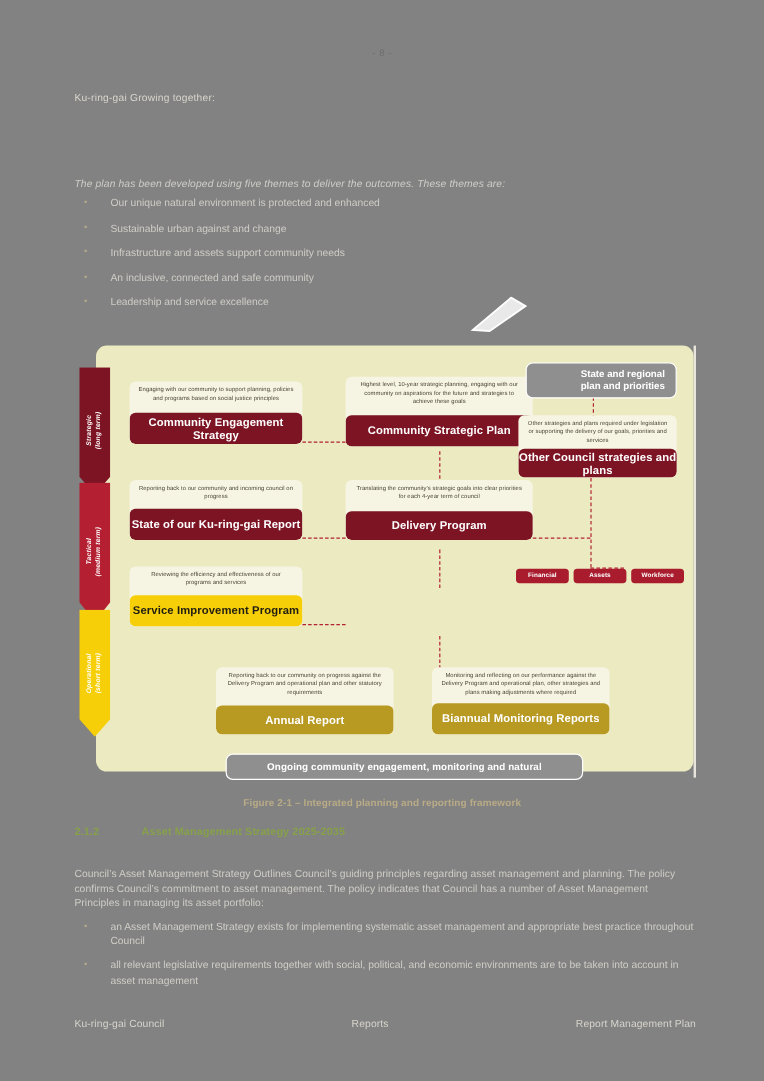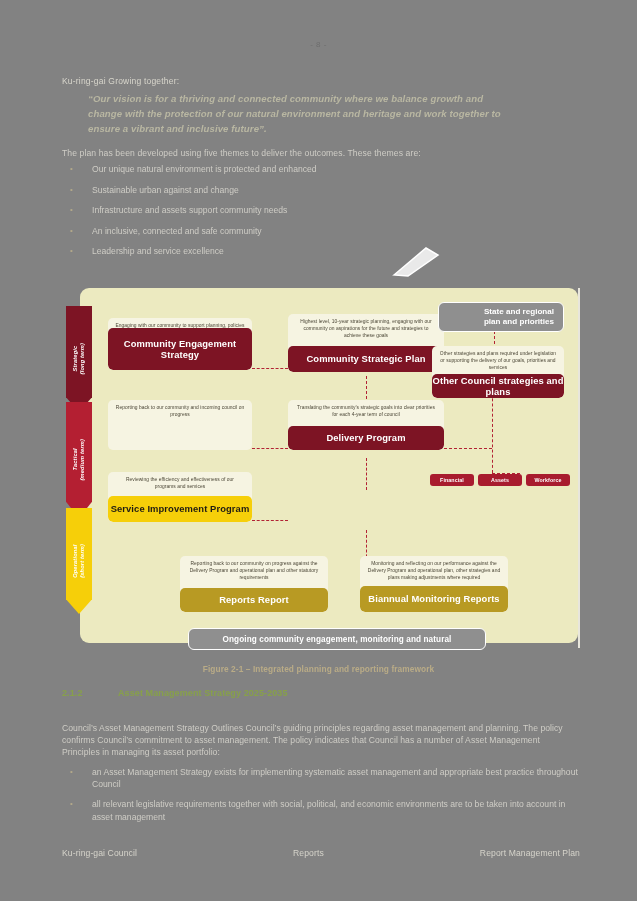--- a/index.html
+++ b/index.html
@@ -48,20 +48,21 @@
     color: #b9b7a2;
     letter-spacing: 0.1px;
   }
   .intro {
     position: absolute;
     left: 62px;
     top: 148px;
     font-size: 8.6px;
     color: #cfcdc6;
     letter-spacing: 0.1px;
+    font-style: italic;
   }
   .bullets {
     position: absolute;
     left: 62px;
     top: 164px;
     width: 470px;
   }
   .bullet {
     display: flex;
     align-items: flex-start;
@@ -286,21 +287,20 @@
 </style>
 </head>
 <body>
 
 <div class="page">
 
   <div class="pagenum">- 8 -</div>
 
   <div class="lead">Ku-ring-gai Growing together:</div>
 
-  <div class="vision">“Our vision is for a thriving and connected community where we balance growth and change with the protection of our natural environment and heritage and work together to ensure a vibrant and inclusive future”.</div>
 
   <div class="intro">The plan has been developed using five themes to deliver the outcomes. These themes are:</div>
 
   <div class="bullets">
     <div class="bullet">
       <span class="mark">•</span>
       <span>Our unique natural environment is protected and enhanced</span>
     </div>
     <div class="bullet">
       <span class="mark">•</span>
@@ -354,25 +354,26 @@
     <div class="conn conn-h" style="left:414px; top:28px; width:24px;"></div>
     <div class="conn conn-h" style="left:364px; top:160px; width:48px;"></div>
     <div class="conn conn-v" style="left:412px; top:95px; height:90px;"></div>
     <div class="conn conn-h" style="left:412px; top:95px; width:28px;"></div>
     <div class="conn conn-h" style="left:412px; top:185px; width:28px;"></div>
     <div class="conn conn-v" style="left:208px; top:284px; height:16px;"></div>
     <div class="conn conn-v" style="left:352px; top:284px; height:16px;"></div>
 
     <div class="card" style="left:28px; top:30px; width:144px; height:52px;">
       <div class="desc">Engaging with our community to support planning, policies and programs based on social justice principles</div>
-      <div class="title t-darkred" style="height:42px; position:absolute; bottom:0; left:0; right:0;">Community Engagement Strategy</div>
+      <div class="title t-darkred" style="height:26px; position:absolute; bottom:0; left:0; right:0;">Community Engagement Strategy</div>
     </div>
 
     <div class="card" style="left:28px; top:112px; width:144px; height:50px;">
       <div class="desc">Reporting back to our community and incoming council on progress</div>
+      <div class="title t-darkred" style="height:26px; position:absolute; bottom:0; left:0; right:0;">State of our Ku-ring-gai Report</div>
     </div>
 
     <div class="card" style="left:28px; top:184px; width:144px; height:50px;">
       <div class="desc">Reviewing the efficiency and effectiveness of our programs and services</div>
       <div class="title t-yellow" style="height:26px; position:absolute; bottom:0; left:0; right:0;">Service Improvement Program</div>
     </div>
 
     <div class="card" style="left:208px; top:26px; width:156px; height:58px;">
       <div class="desc">Highest level, 10-year strategic planning, engaging with our community on aspirations for the future and strategies to achieve these goals</div>
       <div class="title t-darkred" style="height:26px; position:absolute; bottom:0; left:0; right:0;">Community Strategic Plan</div>
@@ -393,21 +394,21 @@
 
 
     <div class="subrow" style="left:350px; top:186px;">
       <div class="subbox">Financial</div>
       <div class="subbox">Assets</div>
       <div class="subbox">Workforce</div>
     </div>
 
     <div class="card" style="left:100px; top:268px; width:148px; height:56px;">
       <div class="desc">Reporting back to our community on progress against the Delivery Program and operational plan and other statutory requirements</div>
-      <div class="title t-gold" style="height:24px; position:absolute; bottom:0; left:0; right:0;">Reports Report</div>
+      <div class="title t-gold" style="height:24px; position:absolute; bottom:0; left:0; right:0;">Annual Report</div>
     </div>
 
     <div class="card" style="left:280px; top:268px; width:148px; height:56px;">
       <div class="desc">Monitoring and reflecting on our performance against the Delivery Program and operational plan, other strategies and plans making adjustments where required</div>
       <div class="title t-gold" style="height:26px; position:absolute; bottom:0; left:0; right:0;">Biannual Monitoring Reports</div>
     </div>
 
   </div>
 
   <div class="ongoing">Ongoing community engagement, monitoring and natural</div>

